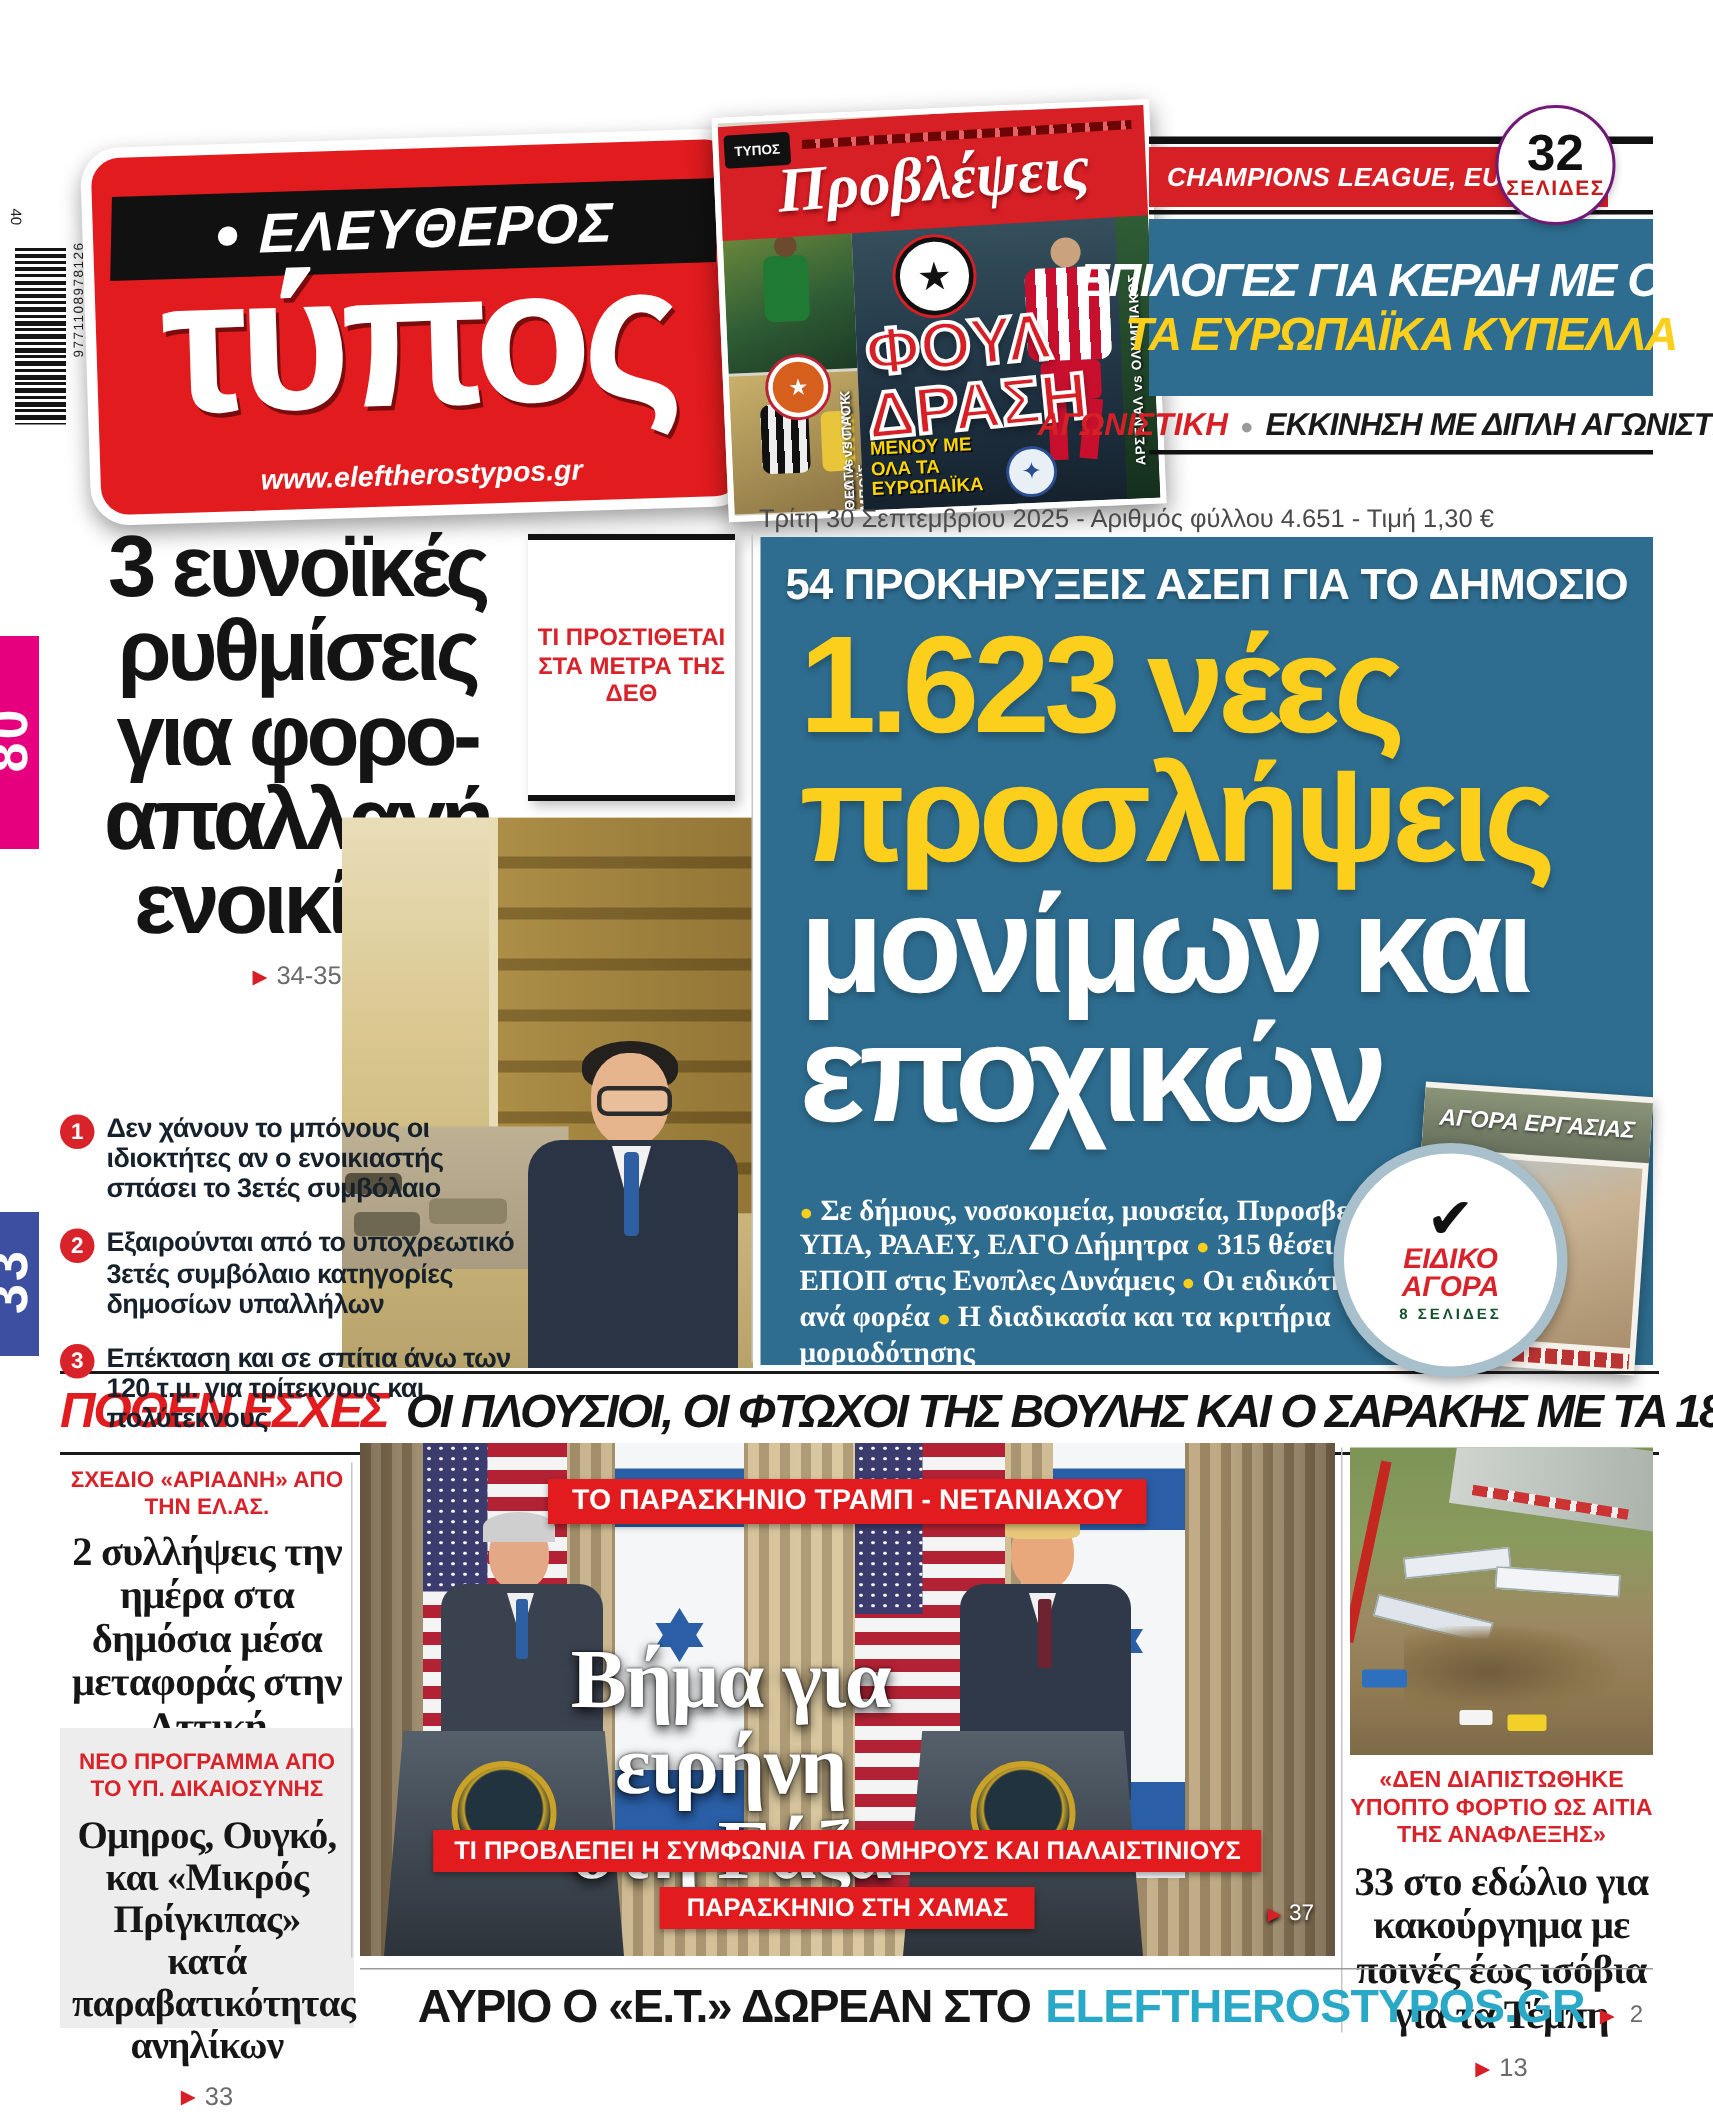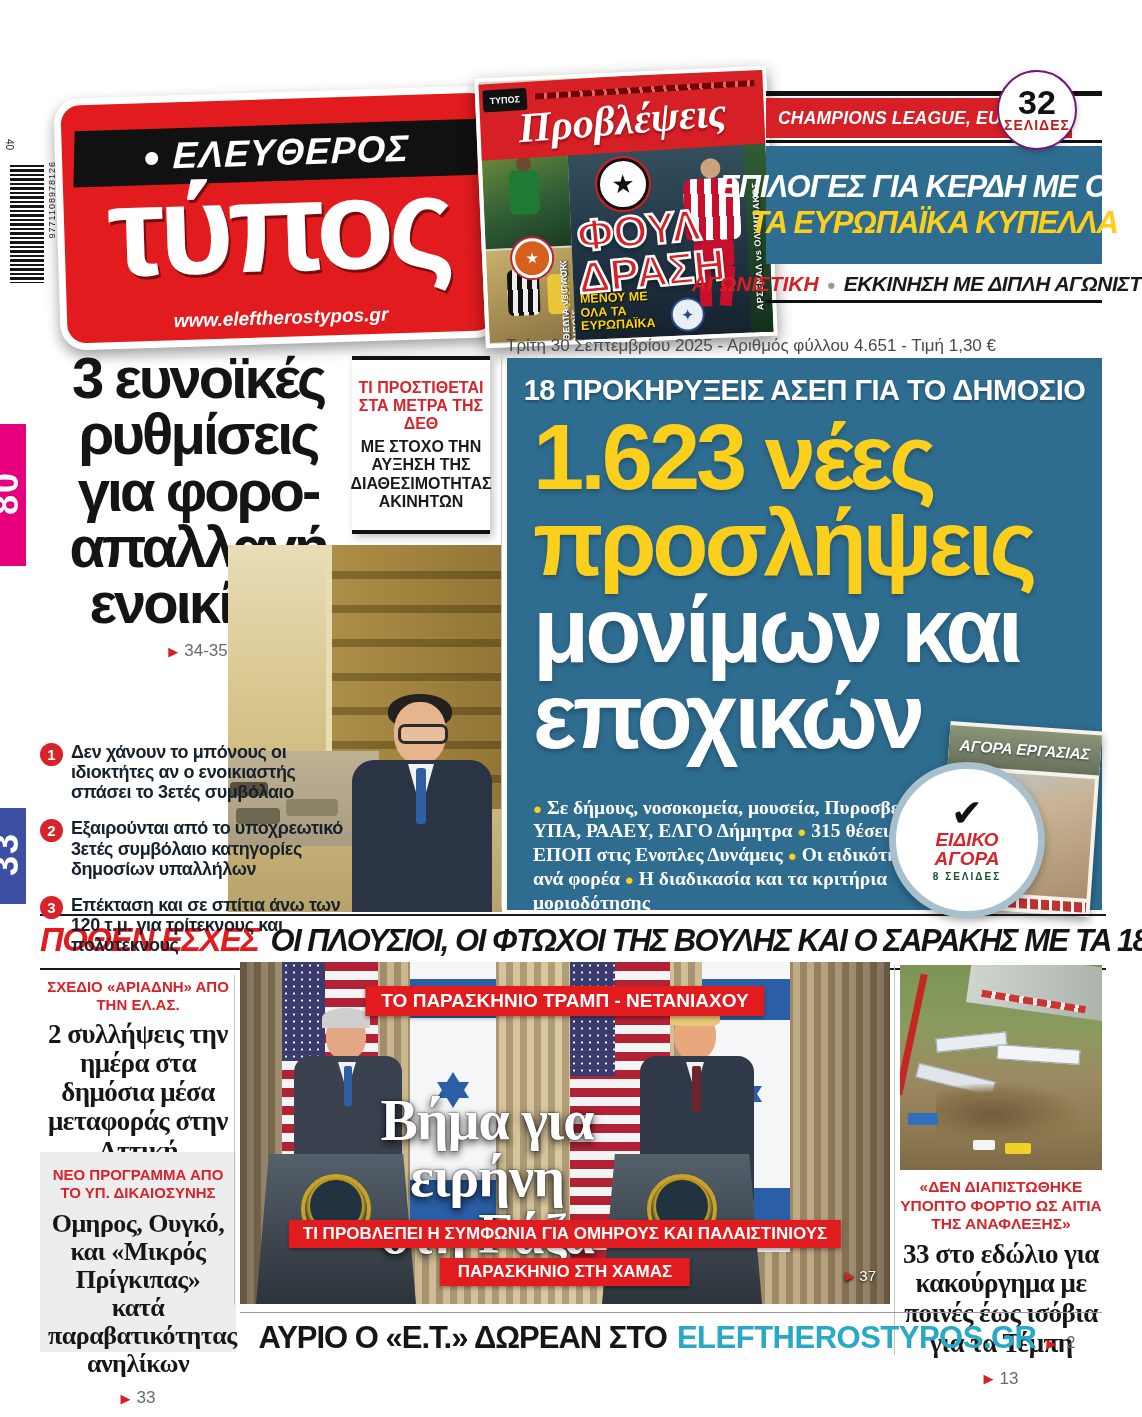--- a/index.html
+++ b/index.html
@@ -230,21 +230,21 @@
   .tp-debris{position:absolute;left:18%;top:58%;width:70%;height:30%;
     background:radial-gradient(ellipse at 40% 50%,#6f5c3c 0%,#8a744c 50%,transparent 75%);}
   .tp-amb{position:absolute;left:52%;bottom:8%;width:26px;height:11px;background:#f3d027;border-radius:2px;}
   .tp-van{position:absolute;left:36%;bottom:10%;width:22px;height:10px;background:#f4f4f4;border-radius:2px;}
   .tp-bus{position:absolute;left:4%;bottom:22%;width:30px;height:12px;background:#2e6fbe;border-radius:2px;}
   .artC{left:898px;top:1178px;width:206px;}
   .artC .kicker{font-size:15.5px;}
   .artC .serifhl{font-size:27px;line-height:1.1;margin-top:6px;letter-spacing:-.5px;}
 
   
-  .bstrip{left:236px;top:1320px;width:862px;display:flex;align-items:baseline;justify-content:center;gap:10px;white-space:nowrap;text-align:center;}
+  .bstrip{left:256px;top:1320px;width:862px;display:flex;align-items:baseline;justify-content:center;gap:10px;white-space:nowrap;text-align:center;}
   .bstrip .tx{color:#161616;font-weight:900;font-size:31px;letter-spacing:-1px;}
   .bstrip .lk{color:#2aa8c7;font-weight:900;font-size:31px;letter-spacing:-.5px;}
   .bstrip .arr{color:#d71f26;font-size:13px;}
   .bstrip .pg{color:#6a6a6a;font-size:16px;}
 
   .vline{background:#c6c6c6;width:1px;}
 </style>
 </head>
 <body>
 
@@ -341,21 +341,20 @@
     <div class="hl">απαλλαγή</div>
     <div class="hl">ενοικίων</div>
     <div class="pageref">
       <span class="arr">▶</span>
       <span class="pg">34-35</span>
     </div>
   </div>
 
   <div class="abs deth-box">
     <span class="deth-red">ΤΙ ΠΡΟΣΤΙΘΕΤΑΙ ΣΤΑ ΜΕΤΡΑ ΤΗΣ ΔΕΘ</span>
-    <span class="deth-black">ΜΕ ΣΤΟΧΟ ΤΗΝ ΑΥΞΗΣΗ ΤΗΣ ΔΙΑΘΕΣΙΜΟΤΗΤΑΣ ΑΚΙΝΗΤΩΝ</span>
   </div>
 
   <div class="abs bphoto">
     <div class="bldg"></div>
     <div class="street"></div>
     <div class="car" style="left:8px;bottom:88px;width:44px;height:16px;"></div>
     <div class="car" style="left:58px;bottom:96px;width:52px;height:17px;background:#8d8468;"></div>
     <div class="car" style="left:2px;bottom:116px;width:38px;height:14px;background:#57503e;"></div>
     <div class="minister">
       <div class="hair"></div>
@@ -385,21 +384,21 @@
   <div class="abs tab tab-top">
     <span>80</span>
   </div>
   <div class="abs tab tab-bottom">
     <span>33</span>
   </div>
 
   <div class="abs vline" style="left:501px;top:356px;height:552px;"></div>
 
   <div class="abs mainpanel">
-    <div class="ms-kicker">18 ΠΡΟΚΗΡΥΞΕΙΣ ΑΣΕΠ ΓΙΑ ΤΟ ΔΗΜΟΣΙΟ</div>
+    <div class="ms-kicker">54 ΠΡΟΚΗΡΥΞΕΙΣ ΑΣΕΠ ΓΙΑ ΤΟ ΔΗΜΟΣΙΟ</div>
     <div class="ms-lines">
       <div class="ms-y">1.623 νέες</div>
       <div class="ms-y">προσλήψεις</div>
       <div class="ms-w">μονίμων και</div>
       <div class="ms-w">εποχικών</div>
     </div>
     <p class="ms-bullets">
       <span class="ydot">●</span>
       <span>Σε δήμους, νοσοκομεία, μουσεία, Πυροσβεστική, ΥΠΑ, ΡΑΑΕΥ, ΕΛΓΟ Δήμητρα</span>
       <span class="ydot">●</span>

